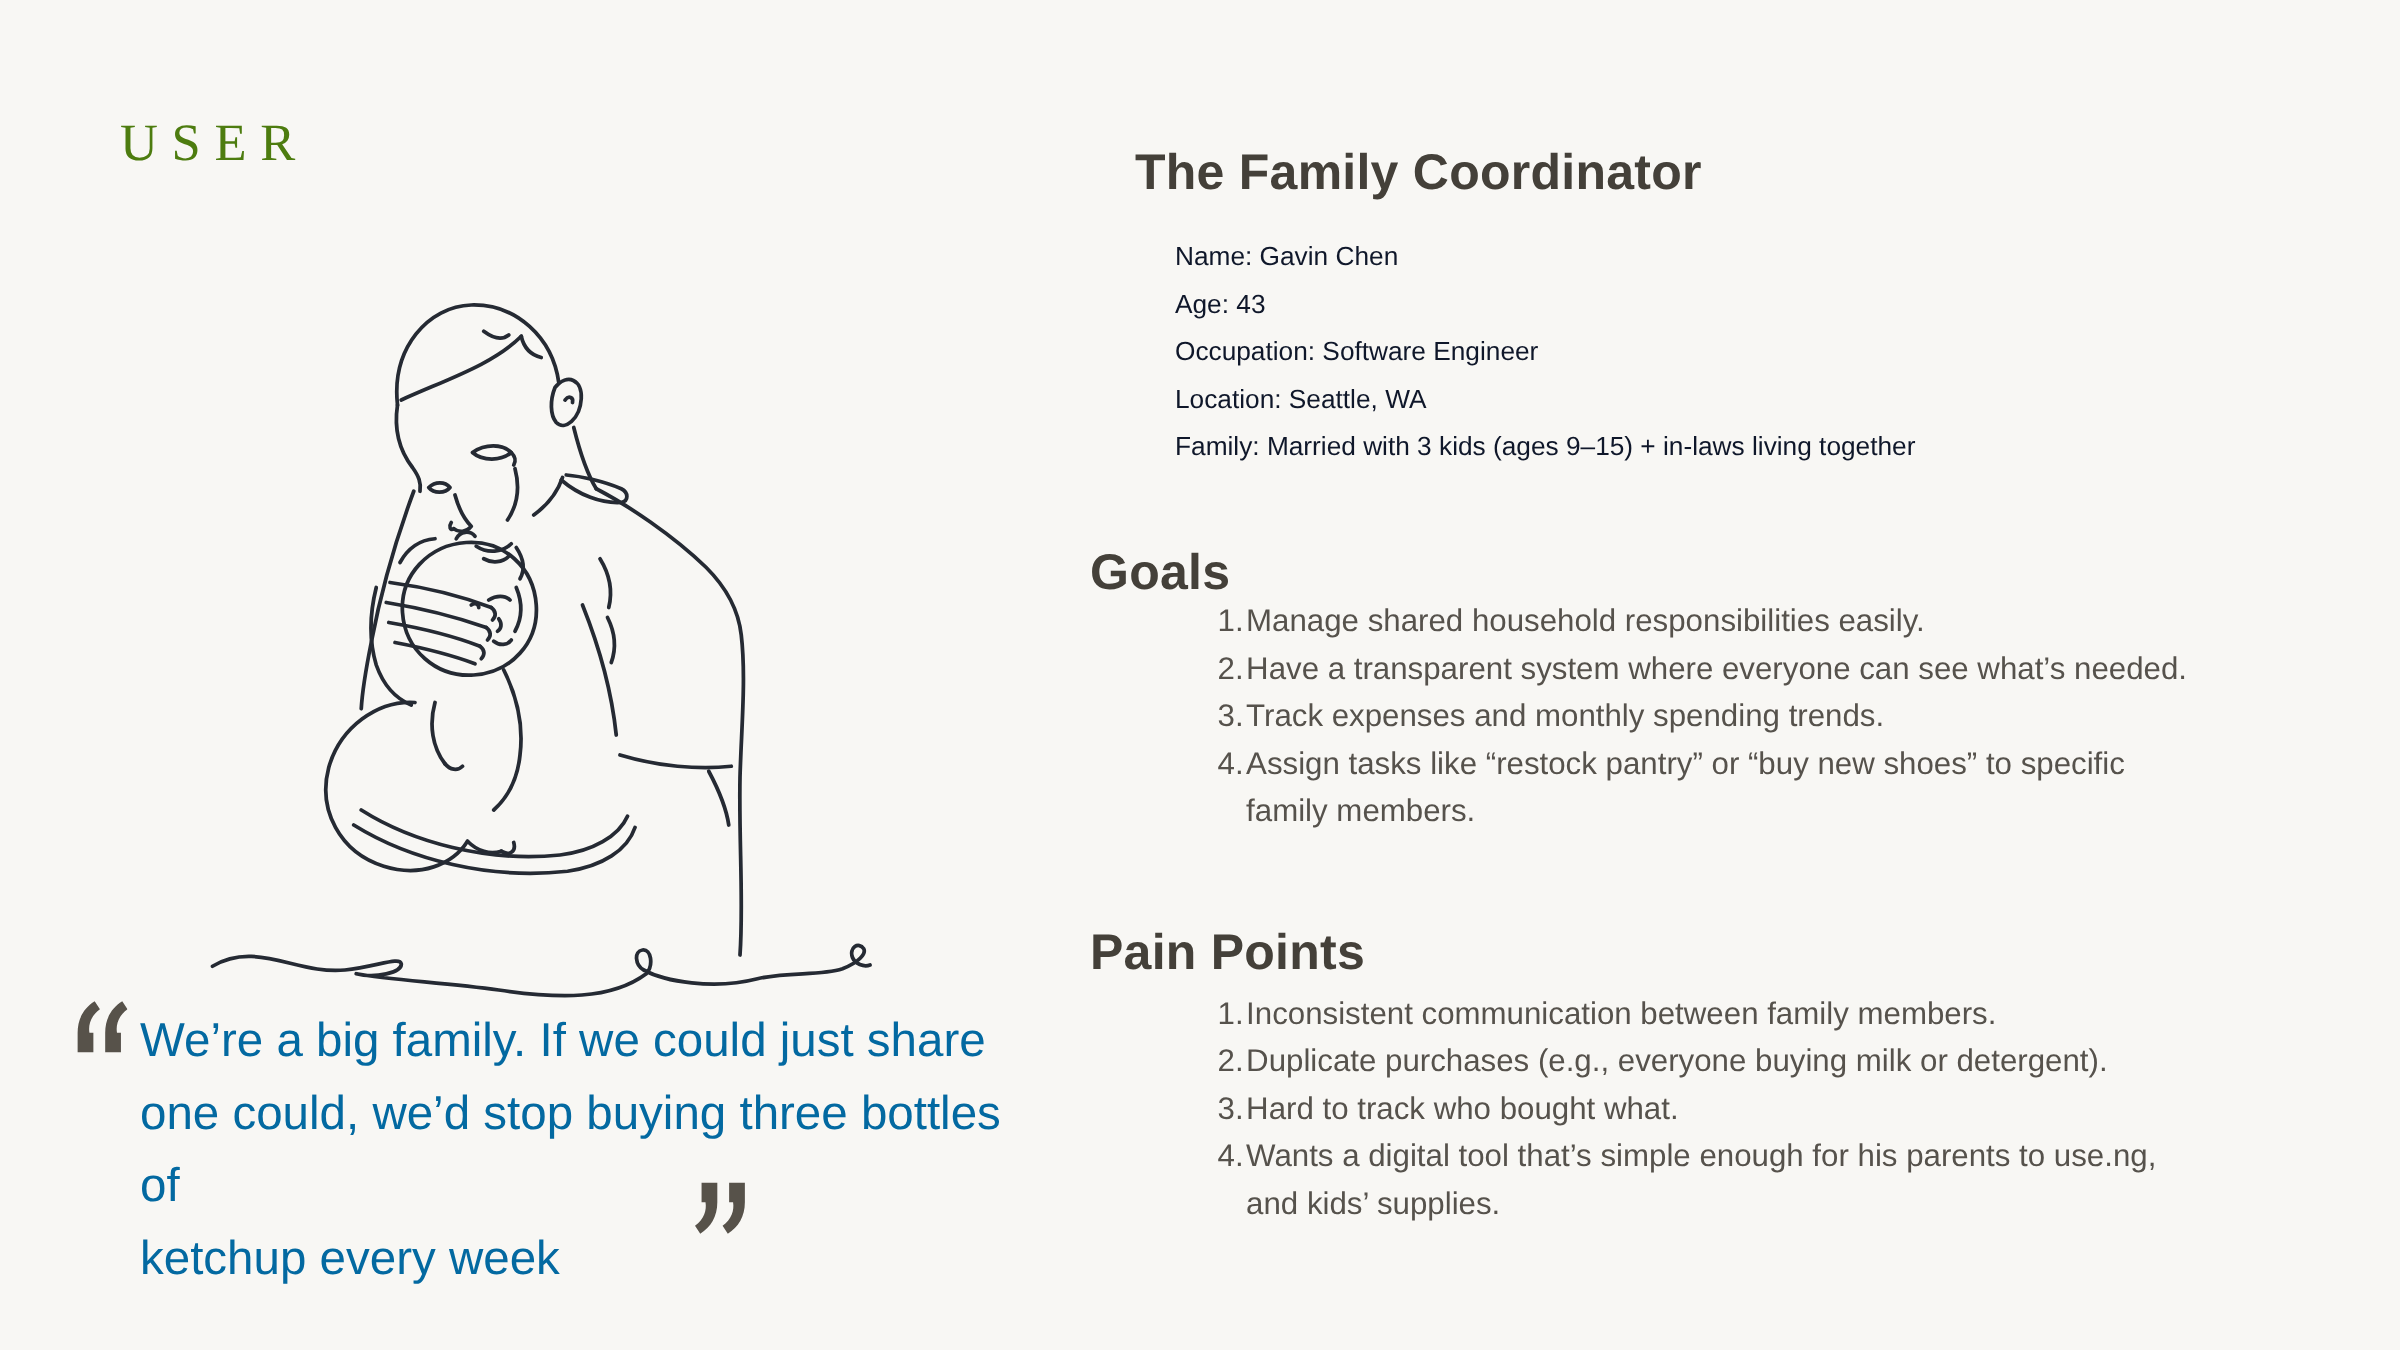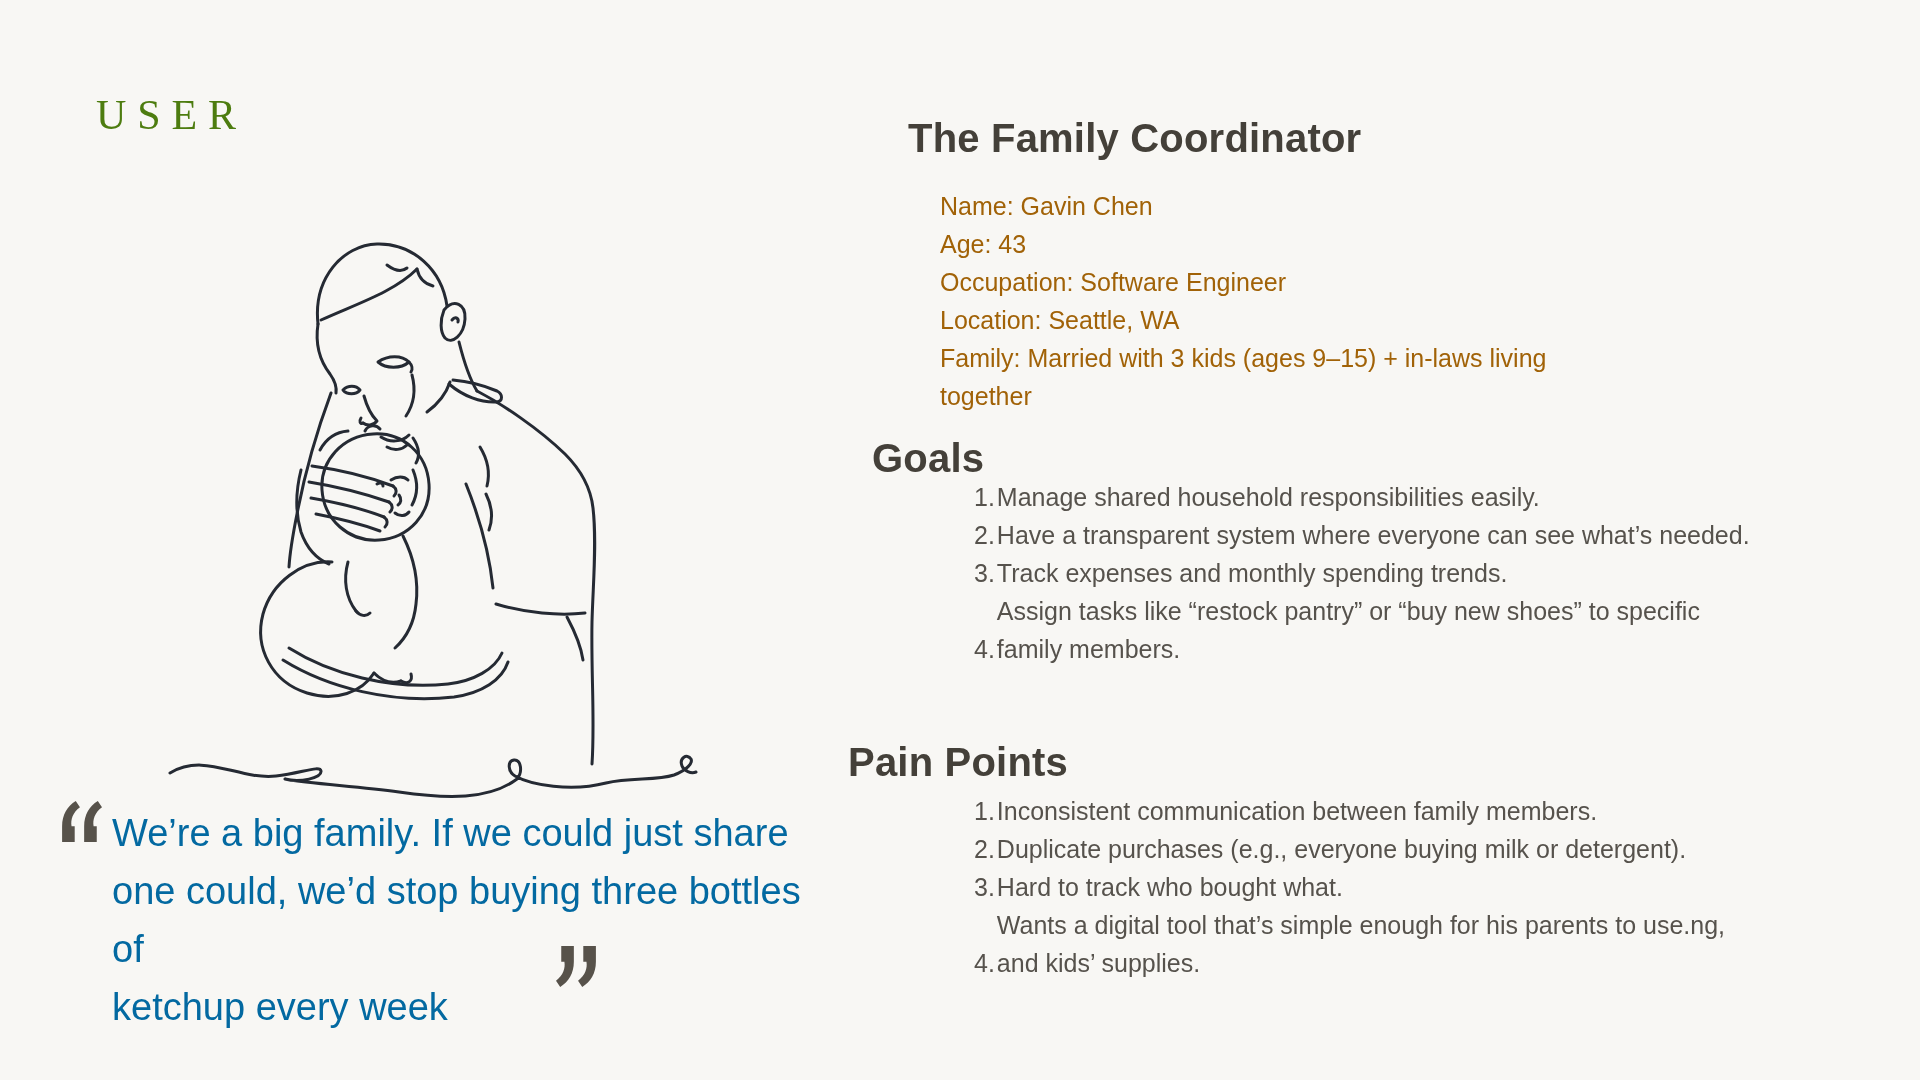--- a/index.html
+++ b/index.html
@@ -35,36 +35,36 @@
     color:#0369a1;
   }
 
   
   .sec-heading {
     font-size:40px; font-weight:bold; color:#444039;
     letter-spacing:0.2px;
   }
   .persona-heading { left:872px; top:116px;margin-left:36px; }
   .goals-heading   { left:872px; top:436px; }
-  .pain-heading    { left:848px; top:740px; }
+  .pain-heading    { left:872px; top:740px; }
 
   .details {
     left:940px; top:187px; width:700px;
-    font-size:25px; line-height:38px; color:#a16207;
+    font-size:21px; line-height:38px; color:#0f172a;
     list-style:none;
   }
   .num-list {
     left:974px; width:778px;
     font-size:25px; line-height:38px; color:#56524c;
     list-style:none;
     counter-reset:item;
   }
   .goals-list { top:478px; }
   .pain-list  { top:792px; }
-  .num-list li { display:flex; counter-increment:item;align-items:flex-end; }
+  .num-list li { display:flex; counter-increment:item; }
   .num-list .num { flex:0 0 auto; }
   .num-list .num::before { content:counter(item) "."; }
   .num-list .txt { flex:1 1 auto; padding-left:2px; }
 </style>
 </head>
 <body>
 
 <div class="abs page-title">
   <div>USER</div>
 </div>

